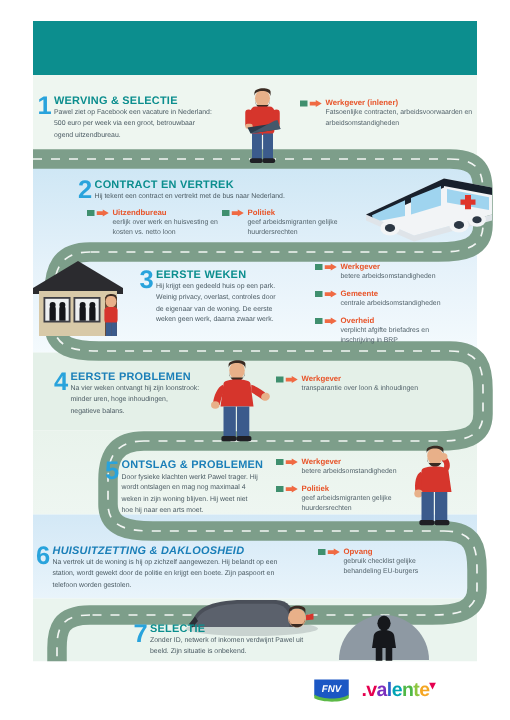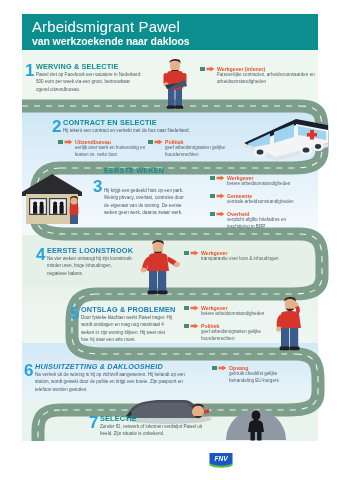--- a/index.html
+++ b/index.html
@@ -83,24 +83,20 @@
       <path d="M300,106 C322,106 322,118 322,132 L322,150 C322,166 308,168 292,168 L60,168"></path>
       <path d="M60,168 C40,168 36,180 36,196 L36,216 C36,232 50,234 66,234 L300,234"></path>
       <path d="M300,234 C320,234 322,246 322,260 L322,276 C322,292 308,294 292,294 L96,294"></path>
       <path d="M96,294 C76,294 72,306 72,320 L72,336 C72,352 86,354 102,354 L296,354"></path>
       <path d="M296,354 C316,354 318,366 318,380 L318,392 C318,408 304,410 288,410 L60,410"></path>
       <path d="M60,410 C40,410 38,420 38,432 L38,441"></path>
     </g>
   </svg>
 
   <div class="band b-head"></div>
-  <div class="header">
-    <div class="h-title">Arbeidsmigrant Pawel</div>
-    <div class="h-sub">van werkzoekende naar dakloos</div>
-  </div>
 
   <div class="step">
     <div class="num" style="left:25px;top:62px;">1</div>
     <div class="s-title" style="left:36px;top:62px;">WERVING &amp; SELECTIE</div>
     <div class="s-body" style="left:36px;top:71px;">Pawel ziet op Facebook een vacature in Nederland: 500 euro per week via een groot, betrouwbaar ogend uitzendbureau.</div>
   </div>
 
   <svg class="fig" style="left:152px;top:57px;" width="46" height="52" viewBox="0 0 46 52">
     <ellipse cx="23" cy="8.5" rx="5" ry="5.6" fill="#e8b089"></ellipse>
     <path d="M17.6,7 C17.6,2.6 28.4,2.4 28.4,7.4 L28.4,4.2 C28.4,1 17.6,1 17.6,5 Z" fill="#3a2a22"></path>
@@ -123,21 +119,21 @@
       <svg class="hand" viewBox="0 0 20 12">
         <path d="M1,3.5 L9,3.5 L9,1.2 L17,6 L9,10.8 L9,8.5 L1,8.5 Z" fill="#f06a43"></path>
       </svg>
     </div>
     <div class="ann-title">Werkgever (inlener)</div>
     <div class="ann-body">Fatsoenlijke contracten, arbeidsvoorwaarden en arbeidsomstandigheden</div>
   </div>
 
   <div class="step">
     <div class="num" style="left:52px;top:118px;">2</div>
-    <div class="s-title" style="left:63px;top:118px;">CONTRACT EN SELECTIE</div>
+    <div class="s-title" style="left:63px;top:118px;">CONTRACT EN VERTREK</div>
     <div class="s-body" style="left:63px;top:127px;width:145px;">Hij tekent een contract en vertrekt met de bus naar Nederland.</div>
   </div>
 
   <svg class="fig" style="left:236px;top:113px;" width="98" height="52" viewBox="0 0 98 52">
     <path d="M8,30 L60,6 L92,12 L92,30 L40,44 Z" fill="#f2f4f6"></path>
     <path d="M60,6 L92,12 L92,17 L60,11 Z" fill="#18202c"></path>
     <path d="M8,30 L60,6 L60,12 L11,34 Z" fill="#18202c"></path>
     <path d="M62,13 L90,18.5 L90,27 L62,22 Z" fill="#9fd4ef"></path>
     <path d="M12,30.5 L34,20.5 L34,31 L13,35 Z" fill="#9fd4ef"></path>
     <path d="M38,19 L58,11 L58,24 L38,30 Z" fill="#9fd4ef"></path>
@@ -193,21 +189,21 @@
     <rect x="52" y="28" width="8" height="26" fill="#6b4a33"></rect>
     <circle cx="54" cy="41" r="0.9" fill="#e8c96a"></circle>
     <ellipse cx="56" cy="31" rx="3.6" ry="4" fill="#e8b089"></ellipse>
     <path d="M52.3,30 C52.3,26.6 59.7,26.4 59.7,30.2 L59.7,27.8 C59.7,25.4 52.3,25.4 52.3,28.4 Z" fill="#3a2a22"></path>
     <rect x="51.6" y="34.6" width="8.8" height="11" rx="2.4" fill="#d6352c"></rect>
     <rect x="52.6" y="45" width="3.7" height="9" fill="#3b5b8c"></rect>
     <rect x="56.2" y="45" width="3.7" height="9" fill="#3b5b8c"></rect>
   </svg>
   <div class="step">
     <div class="num" style="left:93px;top:178px;">3</div>
-    <div class="s-title" style="left:104px;top:166px;">EERSTE WEKEN</div>
+    <div class="s-title" style="left:104px;top:178px;">EERSTE WEKEN</div>
     <div class="s-body" style="left:104px;top:187px;width:82px;">Hij krijgt een gedeeld huis op een park. Weinig privacy, overlast, controles door de eigenaar van de woning. De eerste weken geen werk, daarna zwaar werk.</div>
   </div>
   <div class="ann" style="left:210px;top:175px;">
     <div class="ann-icons">
       <div class="sq"></div>
       <svg class="hand" viewBox="0 0 20 12">
         <path d="M1,3.5 L9,3.5 L9,1.2 L17,6 L9,10.8 L9,8.5 L1,8.5 Z" fill="#f06a43"></path>
       </svg>
     </div>
     <div class="ann-title">Werkgever</div>
@@ -229,21 +225,21 @@
       <svg class="hand" viewBox="0 0 20 12">
         <path d="M1,3.5 L9,3.5 L9,1.2 L17,6 L9,10.8 L9,8.5 L1,8.5 Z" fill="#f06a43"></path>
       </svg>
     </div>
     <div class="ann-title">Overheid</div>
     <div class="ann-body" style="width:80px;">verplicht afgifte briefadres en inschrijving in BRP</div>
   </div>
 
   <div class="step">
     <div class="num" style="left:36px;top:246px;">4</div>
-    <div class="s-title blue" style="left:47px;top:246px;">EERSTE LOONSTROOK</div>
+    <div class="s-title blue" style="left:47px;top:246px;">EERSTE PROBLEMEN</div>
     <div class="s-body" style="left:47px;top:255px;width:86px;">Na vier weken ontvangt hij zijn loonstrook: minder uren, hoge inhoudingen, negatieve balans.</div>
   </div>
 
   <svg class="fig" style="left:138px;top:238px;" width="44" height="58" viewBox="0 0 44 58">
     <ellipse cx="20" cy="9" rx="5.2" ry="5.8" fill="#e8b089"></ellipse>
     <path d="M14.4,7.4 C14.4,2.8 25.6,2.6 25.6,7.8 L25.6,4.4 C25.6,1.2 14.4,1.2 14.4,5.2 Z" fill="#3a2a22"></path>
     <path d="M15,10 C15,14.3 17.3,16.2 20,16.2 C22.7,16.2 25,14.3 25,10 L25,11.6 C25,14.1 23.1,13.7 20,13.7 C16.9,13.7 15,14.1 15,11.6 Z" fill="#3a2a22"></path>
     <path d="M11,18 C11,16 14,15 20,15 C26,15 29,16 29,18 L31,33 L9,33 Z" fill="#d6352c"></path>
     <path d="M10.5,18.5 C7,20 4.5,26 4,31 L8.5,32 C9.5,27 11,23 12,21.5 Z" fill="#d6352c"></path>
     <path d="M29.5,18.5 C33,19.5 37,22 40,25 L37,28.5 C34,26 31,24.5 29.5,23.5 Z" fill="#d6352c"></path>
@@ -346,14 +342,15 @@
     <rect x="24.5" y="25" width="4.4" height="9.5" fill="#16181c"></rect>
     <rect x="31.1" y="25" width="4.4" height="9.5" fill="#16181c"></rect>
   </svg>
 
   <div class="footer"></div>
   <svg class="fnv" viewBox="0 0 52 34">
     <path d="M3,2 L49,2 L49,24 C40,30 14,30 3,24 Z" fill="#1b57c4"></path>
     <path d="M3,22 C14,29 40,29 49,22 L49,27 C40,33 14,33 3,27 Z" fill="#5cb947"></path>
     <text x="26" y="18" font-family="Liberation Sans, sans-serif" font-size="13" font-weight="bold" font-style="italic" fill="#ffffff" text-anchor="middle">FNV</text>
   </svg>
+  <div class="valente"><span class="dot">.</span><span class="val-v">v</span><span class="val-a">a</span><span class="val-l">l</span><span class="val-e1">e</span><span class="val-n">n</span><span class="val-t">t</span><span class="val-e2">e</span><span class="val-tick">▾</span></div>
 
 </div>
 
 </body></html>

